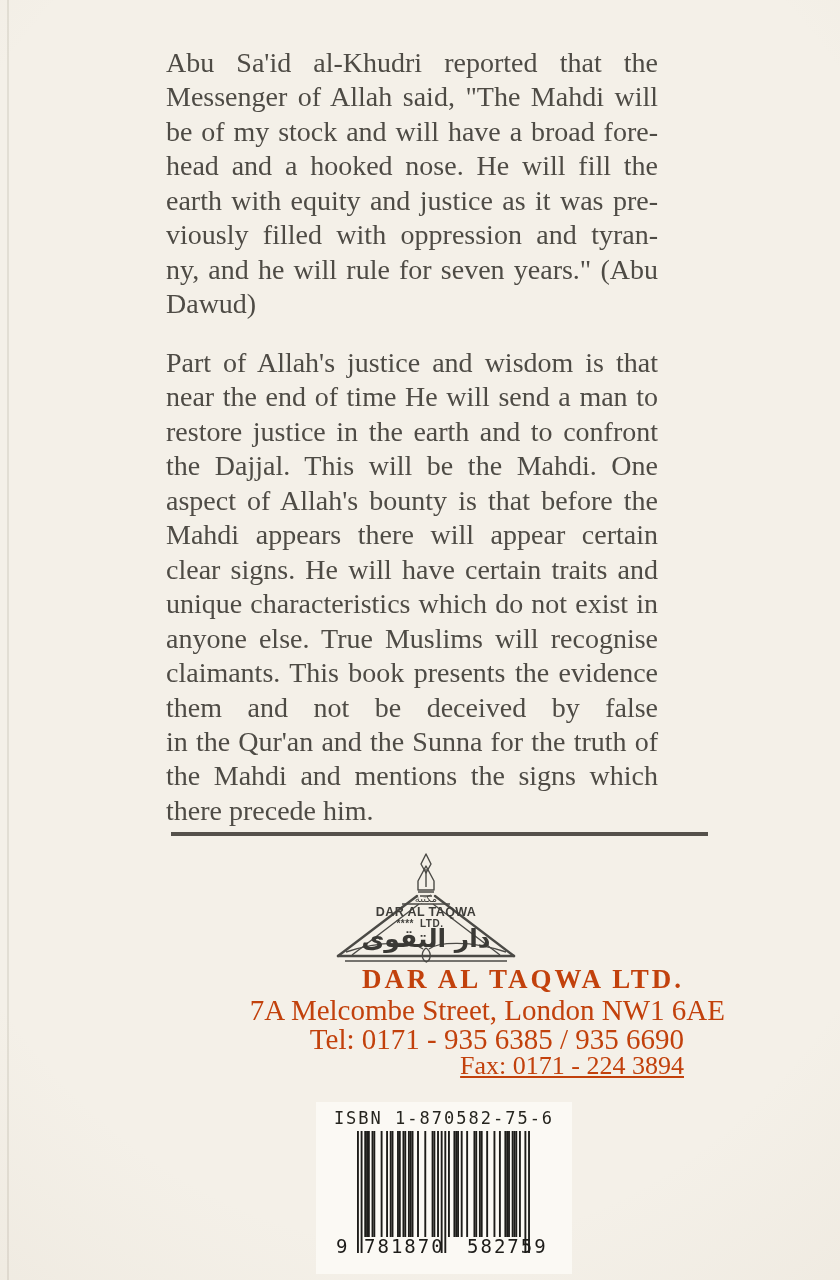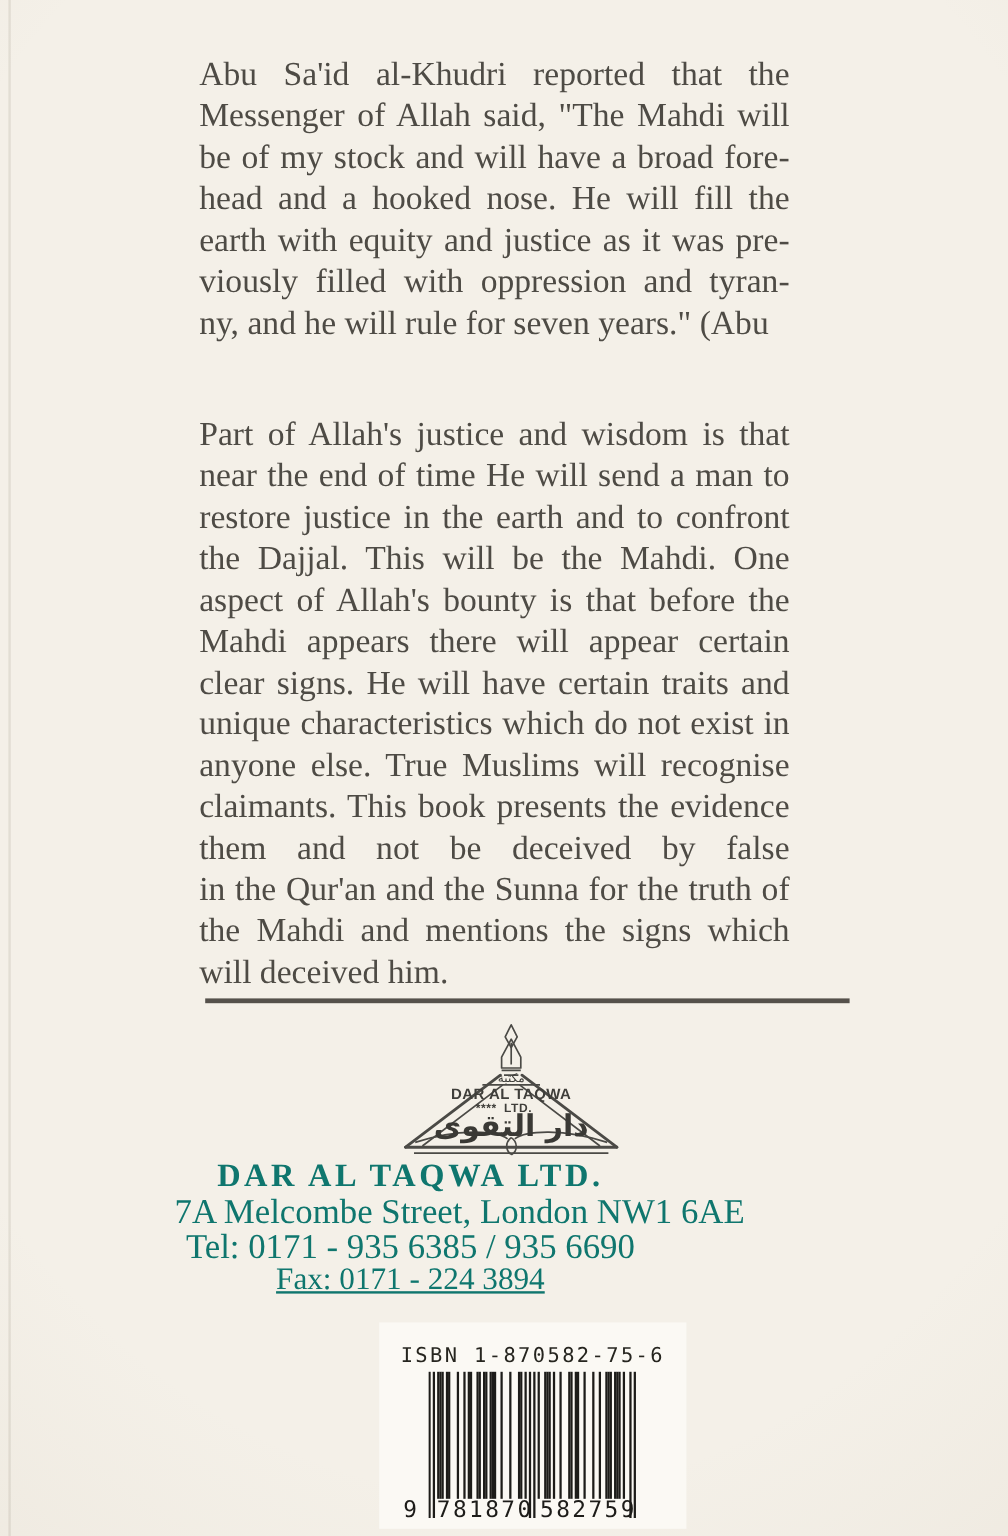--- a/index.html
+++ b/index.html
@@ -34,77 +34,78 @@
   .logo-wrap{
     position:absolute;left:330px;top:852px;width:192px;height:118px;
   }
   .logo-wrap svg{display:block;width:192px;height:118px;}
   .logo-stroke{fill:none;stroke:#4b4a46;stroke-width:2.4;stroke-linejoin:round;stroke-linecap:round;}
   .logo-stroke-thin{fill:none;stroke:#4b4a46;stroke-width:1.4;stroke-linejoin:round;}
   .logo-latin{font-family:"Liberation Sans",sans-serif;font-weight:bold;font-size:12.5px;letter-spacing:.4px;fill:#3f3e3a;}
   .logo-ltd{font-family:"Liberation Sans",sans-serif;font-weight:bold;font-size:10px;letter-spacing:.5px;fill:#3f3e3a;}
   .logo-ar-sm{font-family:"DejaVu Sans",sans-serif;font-size:10px;fill:#3f3e3a;}
   .logo-ar-lg{font-family:"DejaVu Sans",sans-serif;font-weight:bold;font-size:25px;fill:#3a3935;}
-  .centered{position:absolute;left:0;width:684px;text-align:center;color:#0f766e;}
+  .centered{position:absolute;left:0;width:684px;text-align:right;color:#c2410c;}
   .pub-name{top:964px;font-size:27px;font-weight:bold;letter-spacing:3px;}
   .pub-address{top:994px;font-size:29px;padding-left:41px;}
   .pub-tel{top:1023px;font-size:29px;}
   .pub-fax{top:1051px;font-size:26px;text-decoration:underline;}
   .barcode-panel{
     position:absolute;left:316px;top:1102px;width:256px;height:172px;
     background:#fbf9f4;
   }
   .isbn-label{
-    margin-top:18px;text-align:center;
+    margin-top:6px;text-align:center;
     font-family:"DejaVu Sans Mono",monospace;
     font-size:17px;letter-spacing:2px;color:#26251f;
   }
   .bars{position:relative;width:174px;margin:3px auto 0;height:130px;}
   .bars svg{display:block;}
   .bars svg rect{fill:#1d1c19;}
   .ean-digit{
     position:absolute;top:104px;
     font-family:"DejaVu Sans Mono",monospace;
     font-size:19px;color:#1d1c19;
   }
   .d-first{left:-21px;}
   .d-left{left:7px;width:78px;text-align:right;letter-spacing:2px;}
-  .d-right{left:93px;width:78px;text-align:right;letter-spacing:2px;}
+  .d-right{left:110px;width:78px;text-align:right;letter-spacing:2px;}
 </style>
 </head>
 <body>
 
 <div class="vignette"></div>
 <div class="edge-line"></div>
 
 <div id="p1" class="text-block para">
     <div class="line">Abu Sa'id al-Khudri reported that the</div>
     <div class="line">Messenger of Allah said, "The Mahdi will</div>
     <div class="line">be of my stock and will have a broad fore-</div>
     <div class="line">head and a hooked nose. He will fill the</div>
     <div class="line">earth with equity and justice as it was pre-</div>
     <div class="line">viously filled with oppression and tyran-</div>
     <div class="line">ny, and he will rule for seven years." (Abu</div>
+    <div class="line">Dawud)</div>
   </div>
 
 <div id="p2" class="text-block para">
     <div class="line">Part of Allah's justice and wisdom is that</div>
     <div class="line">near the end of time He will send a man to</div>
     <div class="line">restore justice in the earth and to confront</div>
     <div class="line">the Dajjal. This will be the Mahdi. One</div>
     <div class="line">aspect of Allah's bounty is that before the</div>
     <div class="line">Mahdi appears there will appear certain</div>
     <div class="line">clear signs. He will have certain traits and</div>
     <div class="line">unique characteristics which do not exist in</div>
     <div class="line">anyone else. True Muslims will recognise</div>
     <div class="line">claimants. This book presents the evidence</div>
     <div class="line">them and not be deceived by false</div>
     <div class="line">in the Qur'an and the Sunna for the truth of</div>
     <div class="line">the Mahdi and mentions the signs which</div>
-    <div class="line">will deceived him.</div>
+    <div class="line">there precede him.</div>
   </div>
 
 <div class="divider"></div>
 
 <div class="logo-wrap">
   <svg viewBox="0 0 192 118" xmlns="http://www.w3.org/2000/svg">
 
     <g>
       <path class="logo-stroke-thin" d="M96 2 l5 10 -5 9 -5 -9 z"></path>
       <path class="logo-stroke-thin" d="M96 14 l8 15 v9 h-16 v-9 z"></path>

